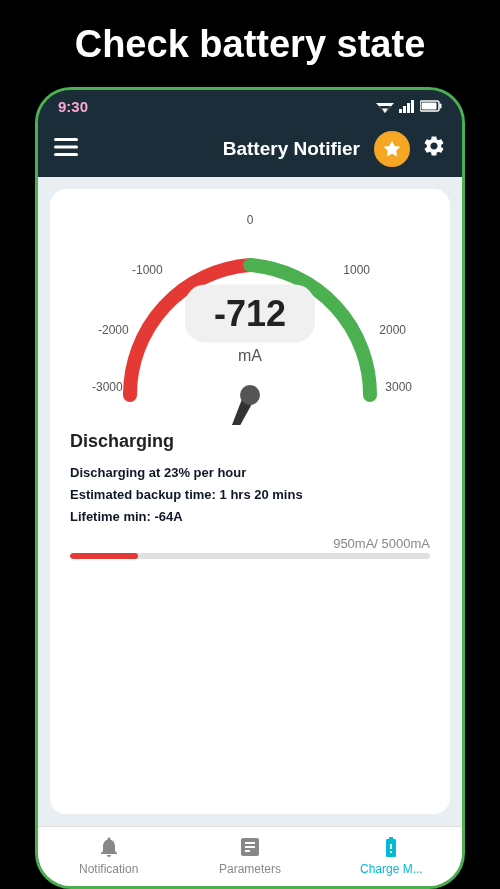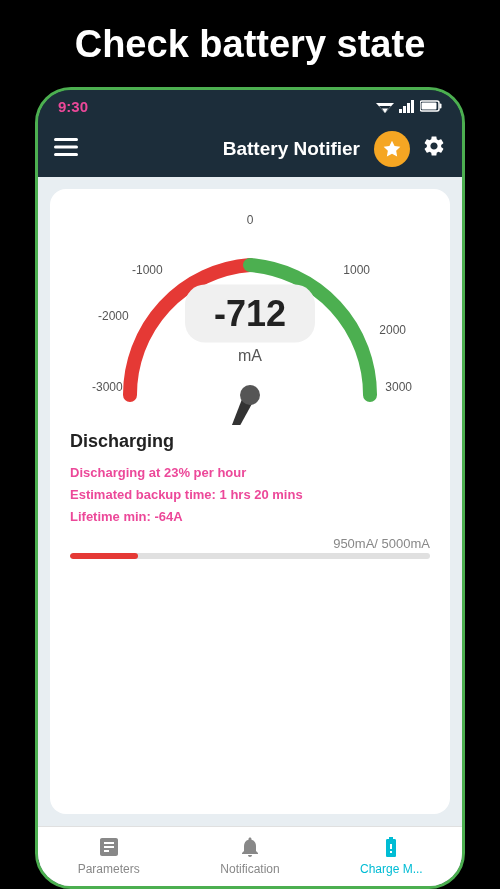--- a/index.html
+++ b/index.html
@@ -43,21 +43,21 @@
 
     .status-bar {
       background: #1c2d3a;
       display: flex;
       justify-content: space-between;
       align-items: center;
       padding: 8px 20px 6px;
     }
 
     .status-time {
-      color: #ec4899;
+      color: #f9a8d4;
       font-size: 15px;
       font-weight: 600;
     }
 
     .status-icons {
       display: flex;
       align-items: center;
       gap: 5px;
     }
 
@@ -201,21 +201,21 @@
     }
 
     .info-lines {
       color: #888;
       font-size: 13px;
       line-height: 1.7;
       margin-bottom: 8px;
     }
 
     .info-lines span {
-      color: #ec4899;
+      color: #0f172a;
       font-weight: 600;
     }
 
     .progress-row {
       display: flex;
       justify-content: flex-end;
       align-items: center;
       margin-bottom: 2px;
     }
 
@@ -349,21 +349,21 @@
           <g transform="translate(160,190) rotate(-155)">
             <polygon points="0,-90 -6,0 6,0" fill="#333"></polygon>
           </g>
 
           <circle cx="160" cy="190" r="10" fill="#555"></circle>
         </svg>
 
         <div class="gauge-labels">
           <span class="gauge-label" style="top:8px;left:50%;transform:translateX(-50%);">0</span>
           <span class="gauge-label" style="top:58px;left:62px;">-1000</span>
-          <span class="gauge-label" style="top:104px;left:28px;">-2000</span>
+          <span class="gauge-label" style="top:118px;left:28px;">-2000</span>
           <span class="gauge-label" style="top:175px;left:22px;">-3000</span>
           <span class="gauge-label" style="top:58px;right:60px;">1000</span>
           <span class="gauge-label" style="top:118px;right:24px;">2000</span>
           <span class="gauge-label" style="top:175px;right:18px;">3000</span>
         </div>
 
         <div class="gauge-center">
           <div class="gauge-value">-712</div>
           <div class="gauge-unit">mA</div>
         </div>
@@ -390,30 +390,30 @@
       <div class="progress-bar-bg">
         <div class="progress-bar-fill" style="width: 19%;"></div>
       </div>
 
     </div>
 
     <div class="bottom-nav">
 
       <div class="nav-item">
         <svg viewBox="0 0 24 24">
-          <path d="M19 3H5c-1.1 0-2 .9-2 2v14c0 1.1.9 2 2 2h14c1.1 0 2-.9 2-2V5c0-1.1-.9-2-2-2zm-7 14H7v-2h5v2zm5-4H7v-2h10v2zm0-4H7V7h10v2z"></path>
-        </svg>
-        <span class="nav-label">Parameters</span>
+          <path d="M12 22c1.1 0 2-.9 2-2h-4c0 1.1.9 2 2 2zm6-6v-5c0-3.07-1.63-5.64-4.5-6.32V4c0-.83-.67-1.5-1.5-1.5s-1.5.67-1.5 1.5v.68C7.64 5.36 6 7.92 6 11v5l-2 2v1h16v-1l-2-2z"></path>
+        </svg>
+        <span class="nav-label">Notification</span>
       </div>
 
       <div class="nav-item">
         <svg viewBox="0 0 24 24">
-          <path d="M12 22c1.1 0 2-.9 2-2h-4c0 1.1.9 2 2 2zm6-6v-5c0-3.07-1.63-5.64-4.5-6.32V4c0-.83-.67-1.5-1.5-1.5s-1.5.67-1.5 1.5v.68C7.64 5.36 6 7.92 6 11v5l-2 2v1h16v-1l-2-2z"></path>
-        </svg>
-        <span class="nav-label">Notification</span>
+          <path d="M19 3H5c-1.1 0-2 .9-2 2v14c0 1.1.9 2 2 2h14c1.1 0 2-.9 2-2V5c0-1.1-.9-2-2-2zm-7 14H7v-2h5v2zm5-4H7v-2h10v2zm0-4H7V7h10v2z"></path>
+        </svg>
+        <span class="nav-label">Parameters</span>
       </div>
 
       <div class="nav-item active">
         <svg viewBox="0 0 24 24">
           <path d="M15.67 4H14V2h-4v2H8.33C7.6 4 7 4.6 7 5.33v15.33C7 21.4 7.6 22 8.33 22h7.33c.74 0 1.34-.6 1.34-1.33V5.33C17 4.6 16.4 4 15.67 4zM13 18h-2v-2h2v2zm0-4h-2V9h2v5z"></path>
         </svg>
         <span class="nav-label active">Charge M...</span>
       </div>
 
     </div>

